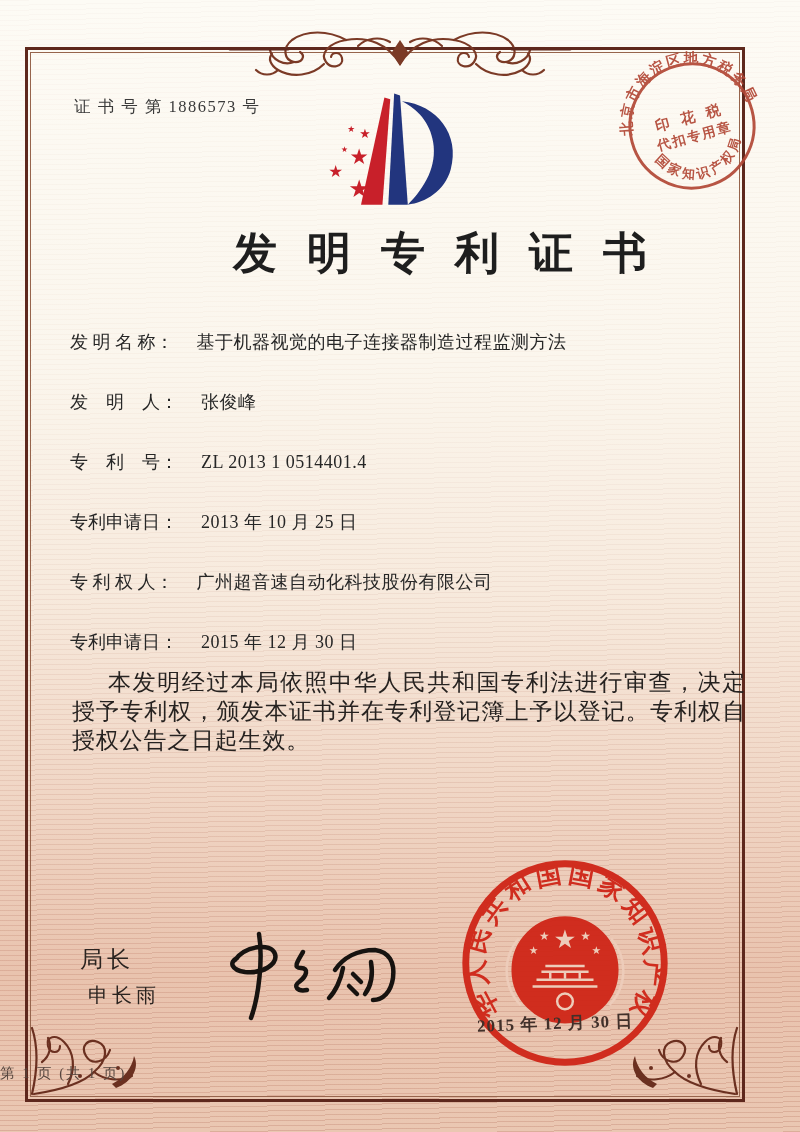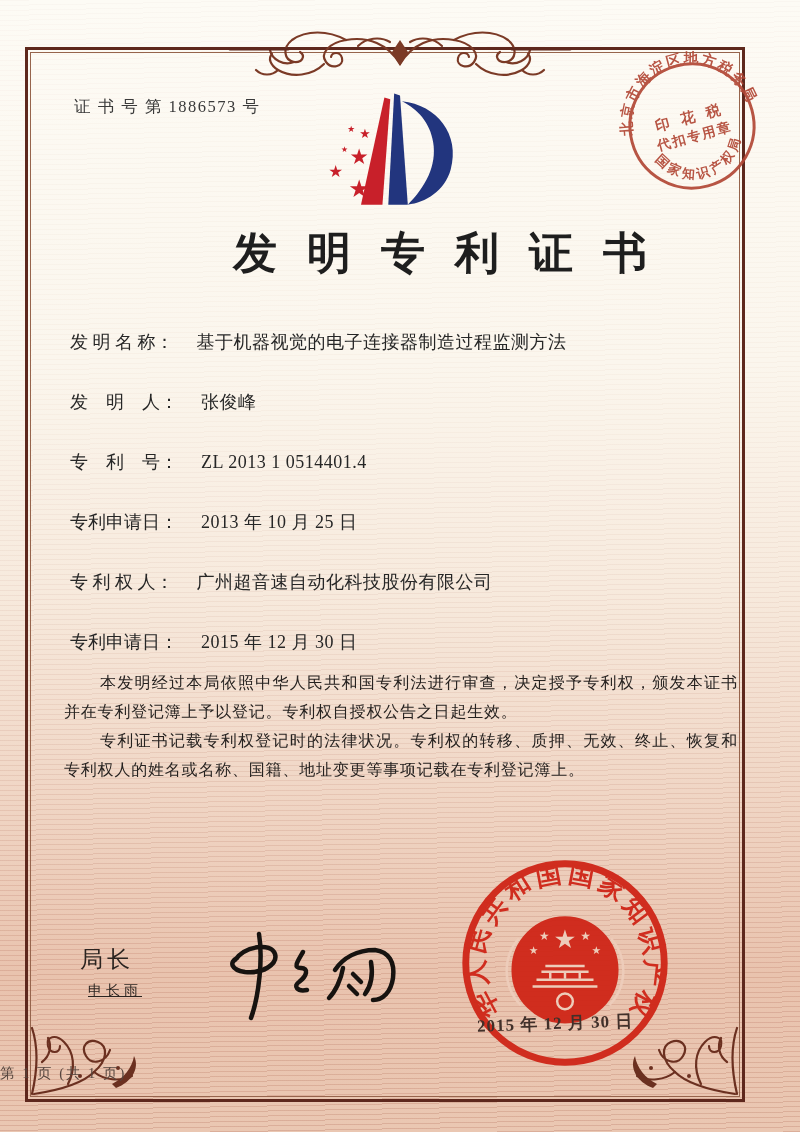--- a/index.html
+++ b/index.html
@@ -17,25 +17,25 @@
   .border-outer{position:absolute;left:25px;top:47px;width:714px;height:1049px;border:3px solid #5e281d;}
   .border-inner{position:absolute;inset:2px;border:1px solid #96644c;}
   .cert-no{position:absolute;left:74px;top:96px;font-size:16.5px;letter-spacing:1.5px;color:#3a3a3a;}
   .title{position:absolute;left:0;top:224px;width:100%;text-align:center;font-size:44px;font-weight:bold;
          color:#1e1e1e;letter-spacing:30px;text-indent:30px;padding-left:40px;}
   .fields{position:absolute;left:70px;top:330px;width:660px;}
   .frow{position:absolute;left:0;white-space:nowrap;font-size:18px;color:#262626;}
   .frow .flabel{display:inline-block;min-width:102px;}
   .frow .fvalue{margin-left:23px;letter-spacing:0.5px;}
   .r0{top:0}.r1{top:60px}.r2{top:120px}.r3{top:180px}.r4{top:240px}.r5{top:300px}
-  .body-text{position:absolute;left:64px;top:668px;width:674px;font-size:16px;line-height:29px;
+  .body-text{position:absolute;left:72px;top:668px;width:674px;font-size:23px;line-height:29px;
              text-align:justify;color:#262220;letter-spacing:0.8px;}
   .body-text p{margin:0;text-indent:36px;}
   .sig-title{position:absolute;left:80px;top:944px;font-size:23px;color:#2b2420;letter-spacing:4px;}
-  .sig-name{position:absolute;left:88px;top:982px;font-size:14px;color:#2b2420;letter-spacing:4px;text-decoration:underline;}
+  .sig-name{position:absolute;left:88px;top:982px;font-size:20px;color:#2b2420;letter-spacing:4px;}
   .sig-svg{position:absolute;left:185px;top:918px;}
   .logo-svg{position:absolute;left:322px;top:90px;}
   .tax-stamp{position:absolute;left:610px;top:44px;transform:rotate(-15deg);opacity:0.92;}
   .seal-svg{position:absolute;left:452px;top:850px;opacity:0.94;}
   .seal-date{position:absolute;left:477px;top:1012px;font-size:17px;font-weight:bold;color:#41302a;
              letter-spacing:1px;transform:rotate(-2deg);}
   .footer{position:absolute;left:0;top:1064px;width:100%;font-size:14.5px;
           color:#55453e;letter-spacing:2px;}
   .orn-top{position:absolute;left:228px;top:20px;}
   .orn-bl{position:absolute;left:28px;top:984px;}
@@ -145,21 +145,20 @@
     <div class="frow r4">
       <span class="flabel">专 利 权 人：</span><span class="fvalue">广州超音速自动化科技股份有限公司</span>
     </div>
     <div class="frow r5">
       <span class="flabel">专利申请日：</span><span class="fvalue">2015 年 12 月 30 日</span>
     </div>
   </div>
 
   <div class="body-text">
     <p>本发明经过本局依照中华人民共和国专利法进行审查，决定授予专利权，颁发本证书并在专利登记簿上予以登记。专利权自授权公告之日起生效。</p>
-    <p>专利证书记载专利权登记时的法律状况。专利权的转移、质押、无效、终止、恢复和专利权人的姓名或名称、国籍、地址变更等事项记载在专利登记簿上。</p>
   </div>
 
   <div class="sig-title">局长</div>
   <div class="sig-name">申长雨</div>
   <svg class="sig-svg" width="230" height="105" viewBox="0 0 230 105">
     <g stroke="#171310" stroke-width="4.5" fill="none" stroke-linecap="round" stroke-linejoin="round">
       <path d="M50,42 C60,28 86,24 90,36 C93,46 78,56 60,54 C46,52 44,44 52,40"></path>
       <path d="M74,16 C78,40 74,78 66,100"></path>
       <path d="M118,34 C112,44 108,50 116,50 C124,50 122,58 114,64 C108,68 112,74 122,72"></path>
       <path d="M150,52 C158,40 172,32 190,32 C204,34 210,44 208,60 C206,74 198,82 188,82"></path>

